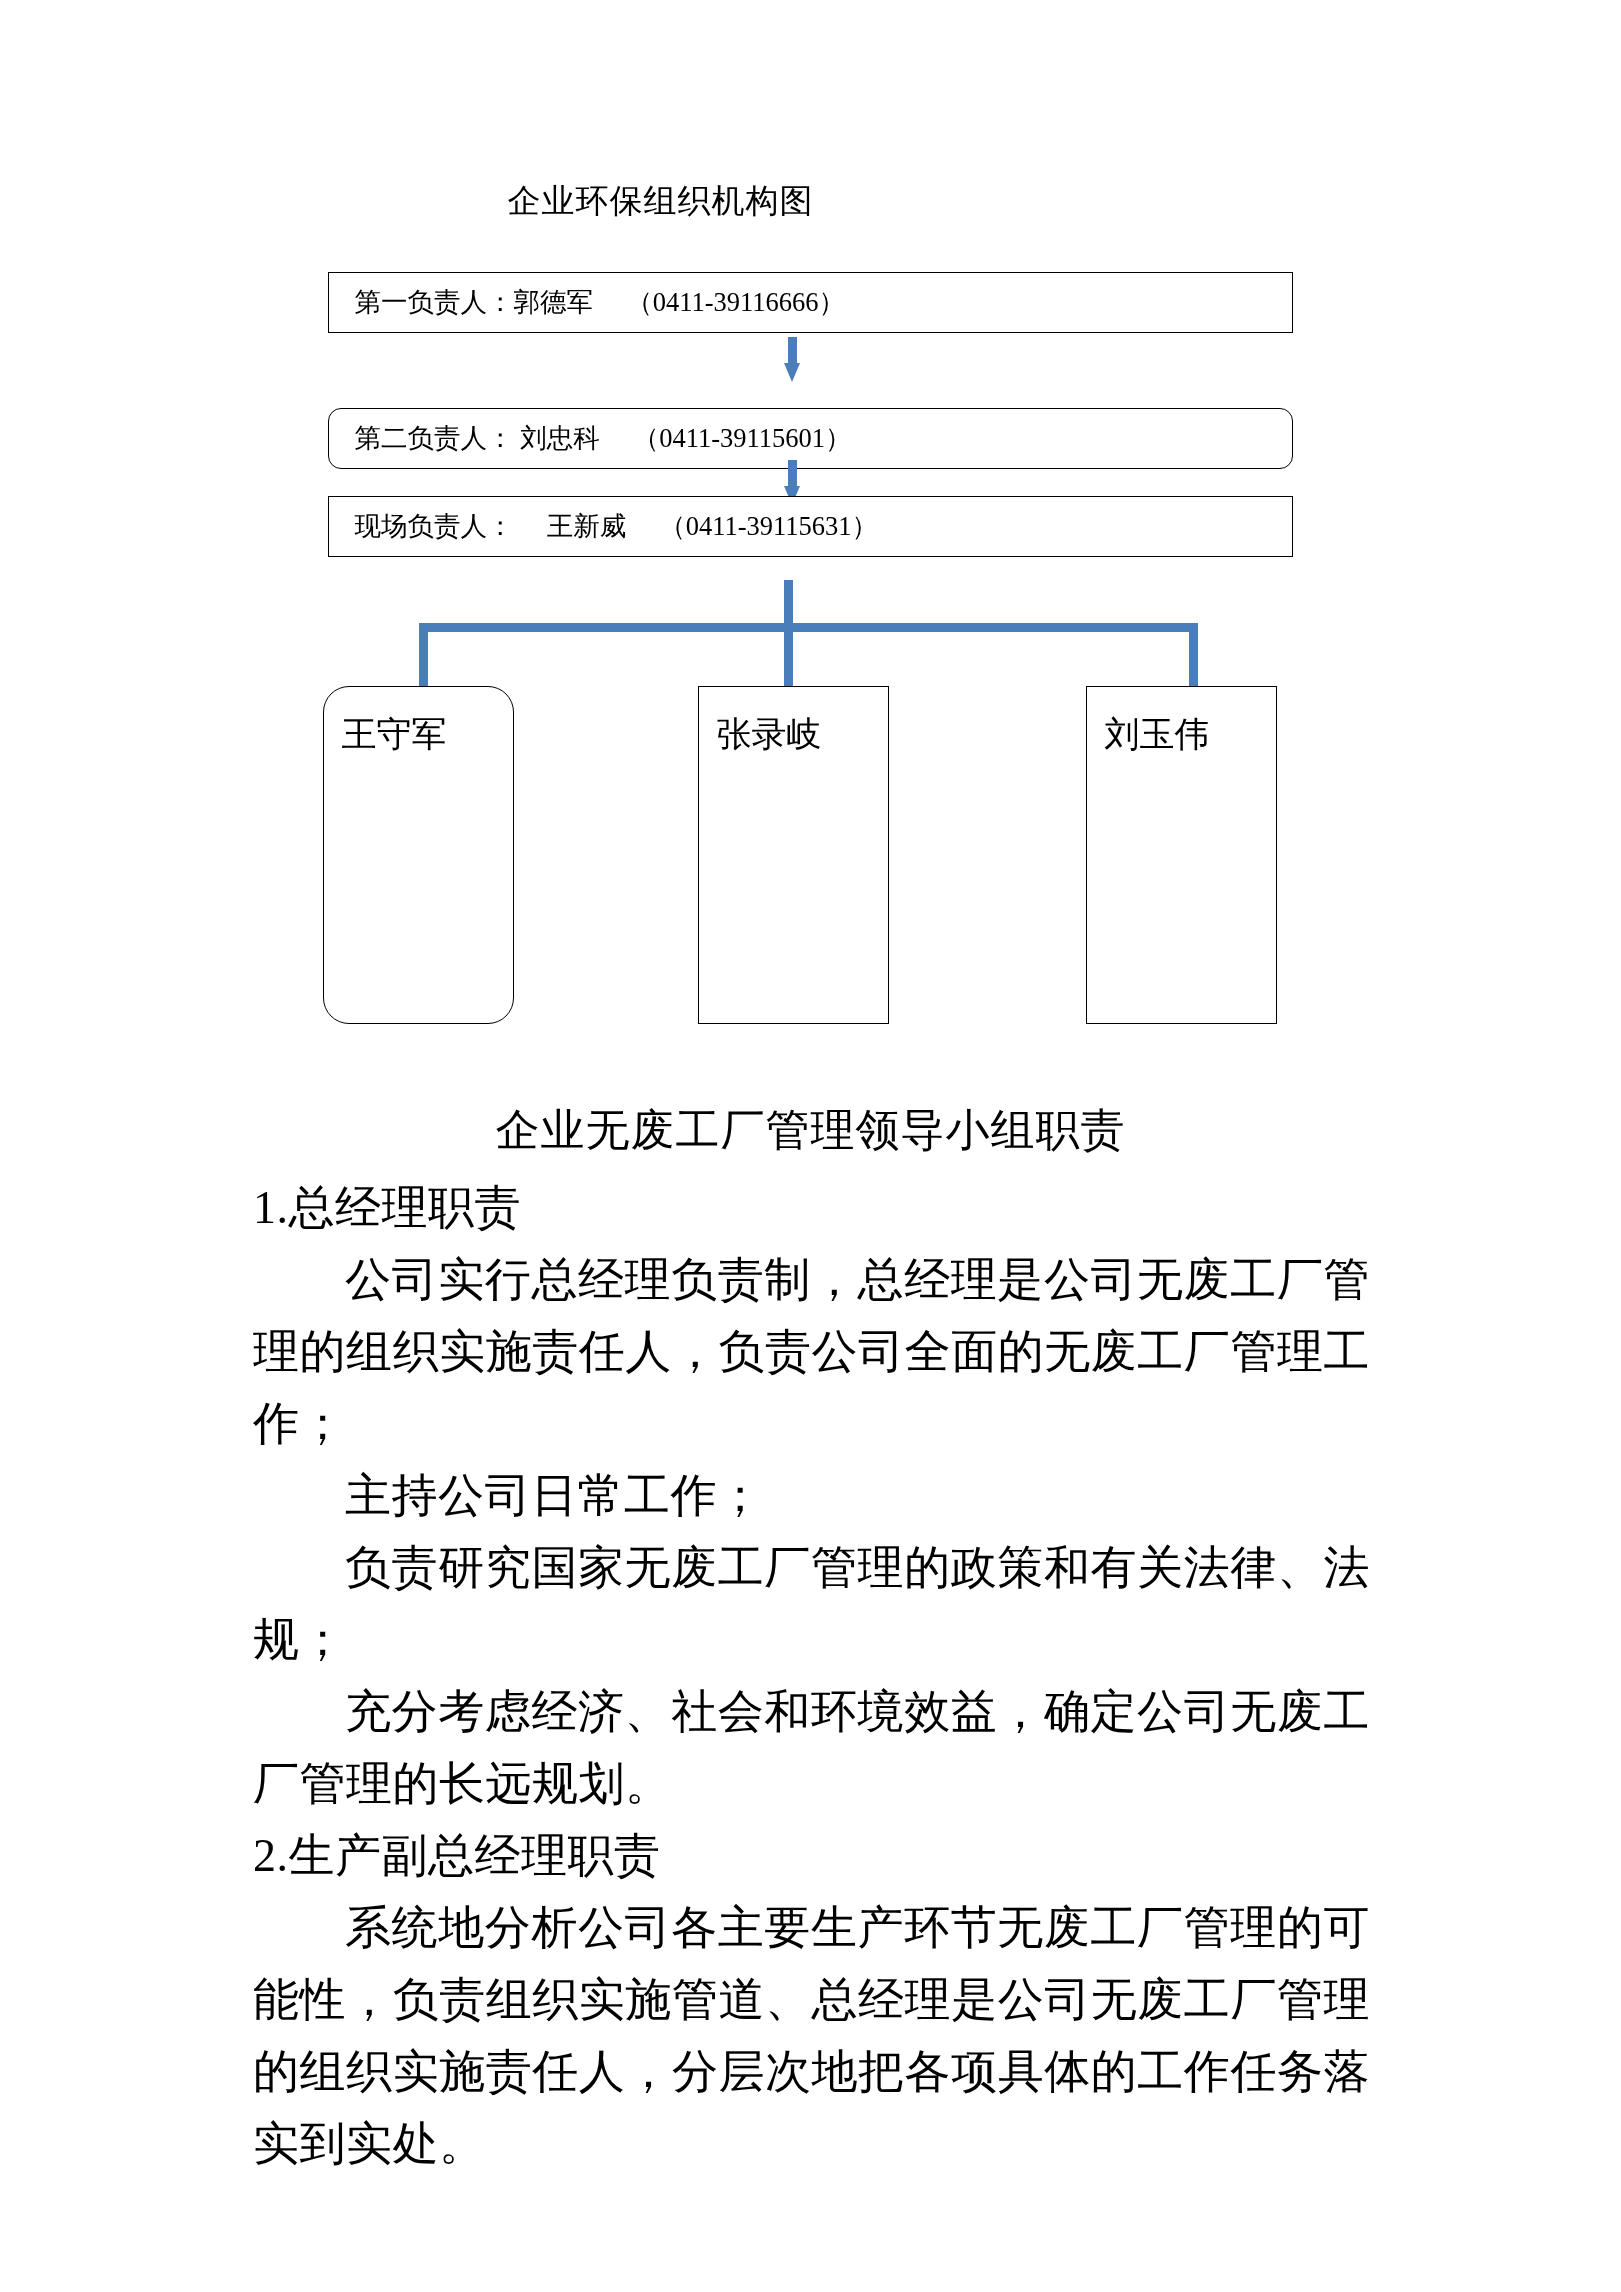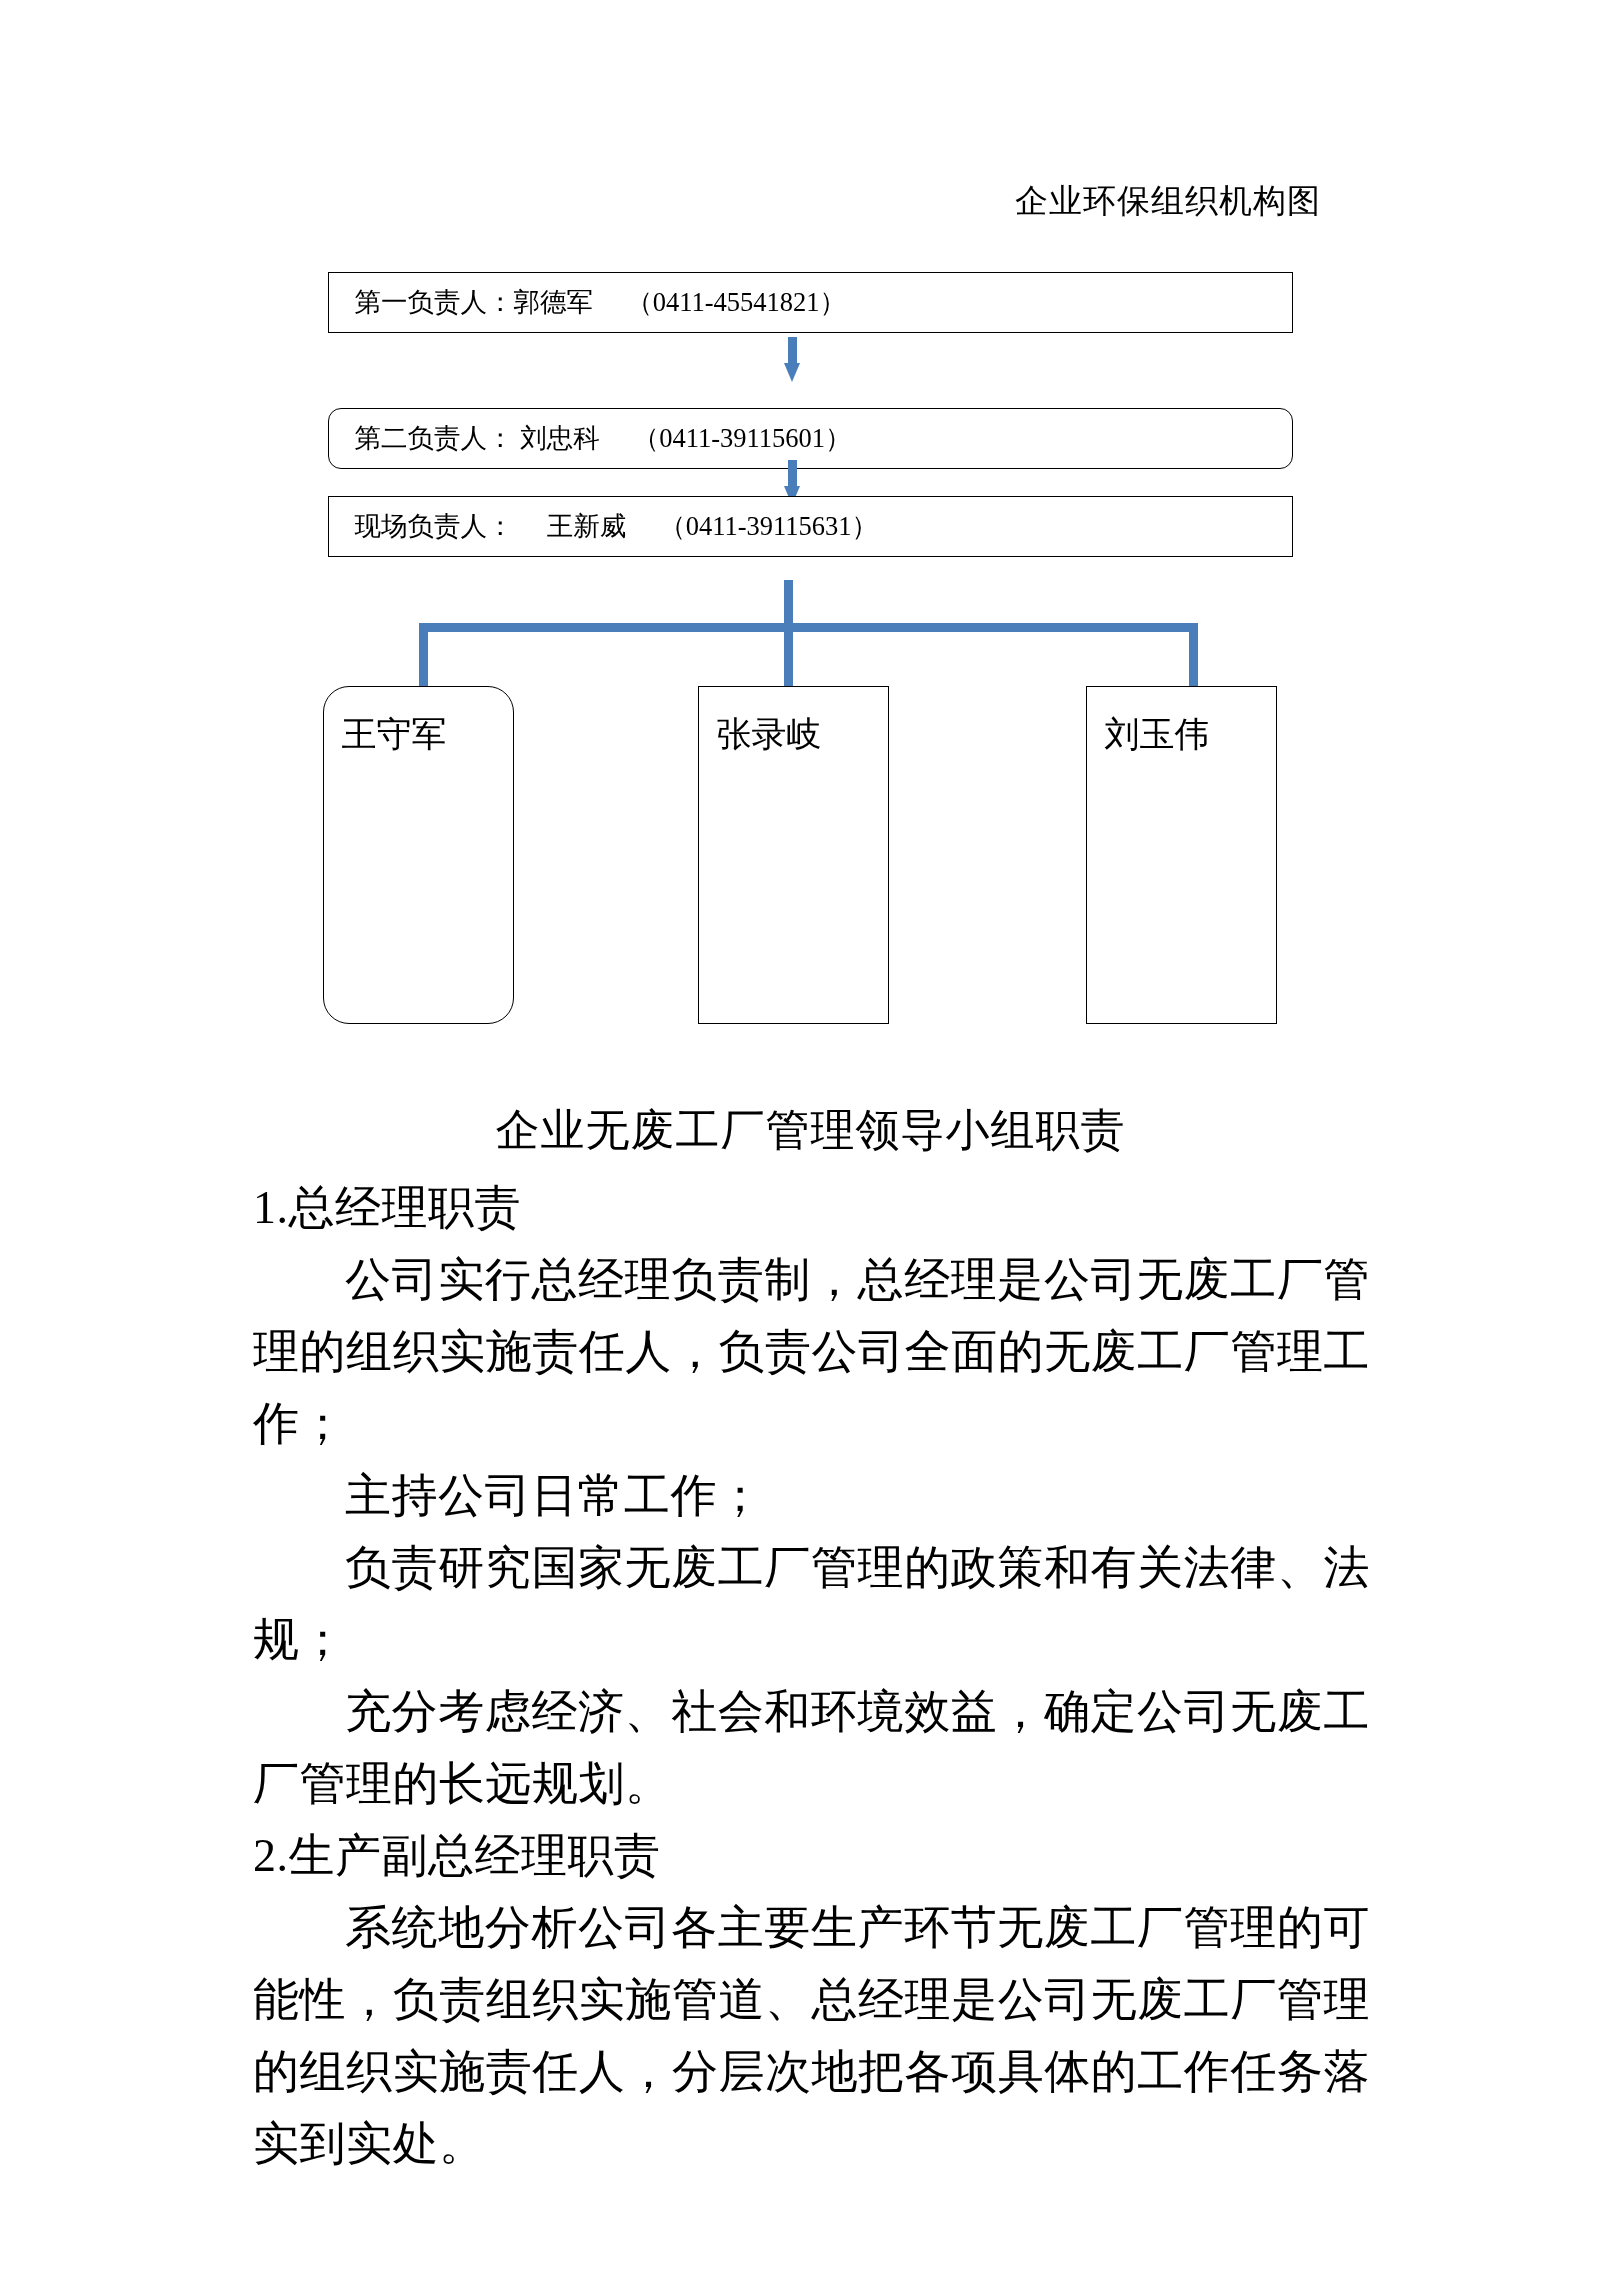--- a/index.html
+++ b/index.html
@@ -20,21 +20,21 @@
     overflow: hidden;
     margin: 0 auto;
   }
 
   
   .doc-title {
     position: absolute;
     left: 0;
     top: 182px;
     width: 1321px;
-    text-align: right;
+    text-align: center;
     font-size: 33px;
     line-height: 39px;
     letter-spacing: 1px;
   }
   .section-title {
     position: absolute;
     left: 0;
     top: 1109px;
     width: 1621px;
     text-align: center;
@@ -149,21 +149,21 @@
 </head>
 <body>
 
 <div id="page">
 
   <div class="doc-title">企业环保组织机构图</div>
 
   <div class="org-wrap">
 
     <div class="org-box wide" id="box-leader-1">
-      <span class="box-text">第一负责人：郭德军 　（0411-45541821）</span>
+      <span class="box-text">第一负责人：郭德军 　（0411-39116666）</span>
     </div>
 
     <div class="arrow-down" id="arrow-1">
       <span class="shaft"></span>
         <span class="head"></span>
     </div>
 
     <div class="org-box wide" id="box-leader-2">
       <span class="box-text">第二负责人： 刘忠科 　（0411-39115601）</span>
     </div>

